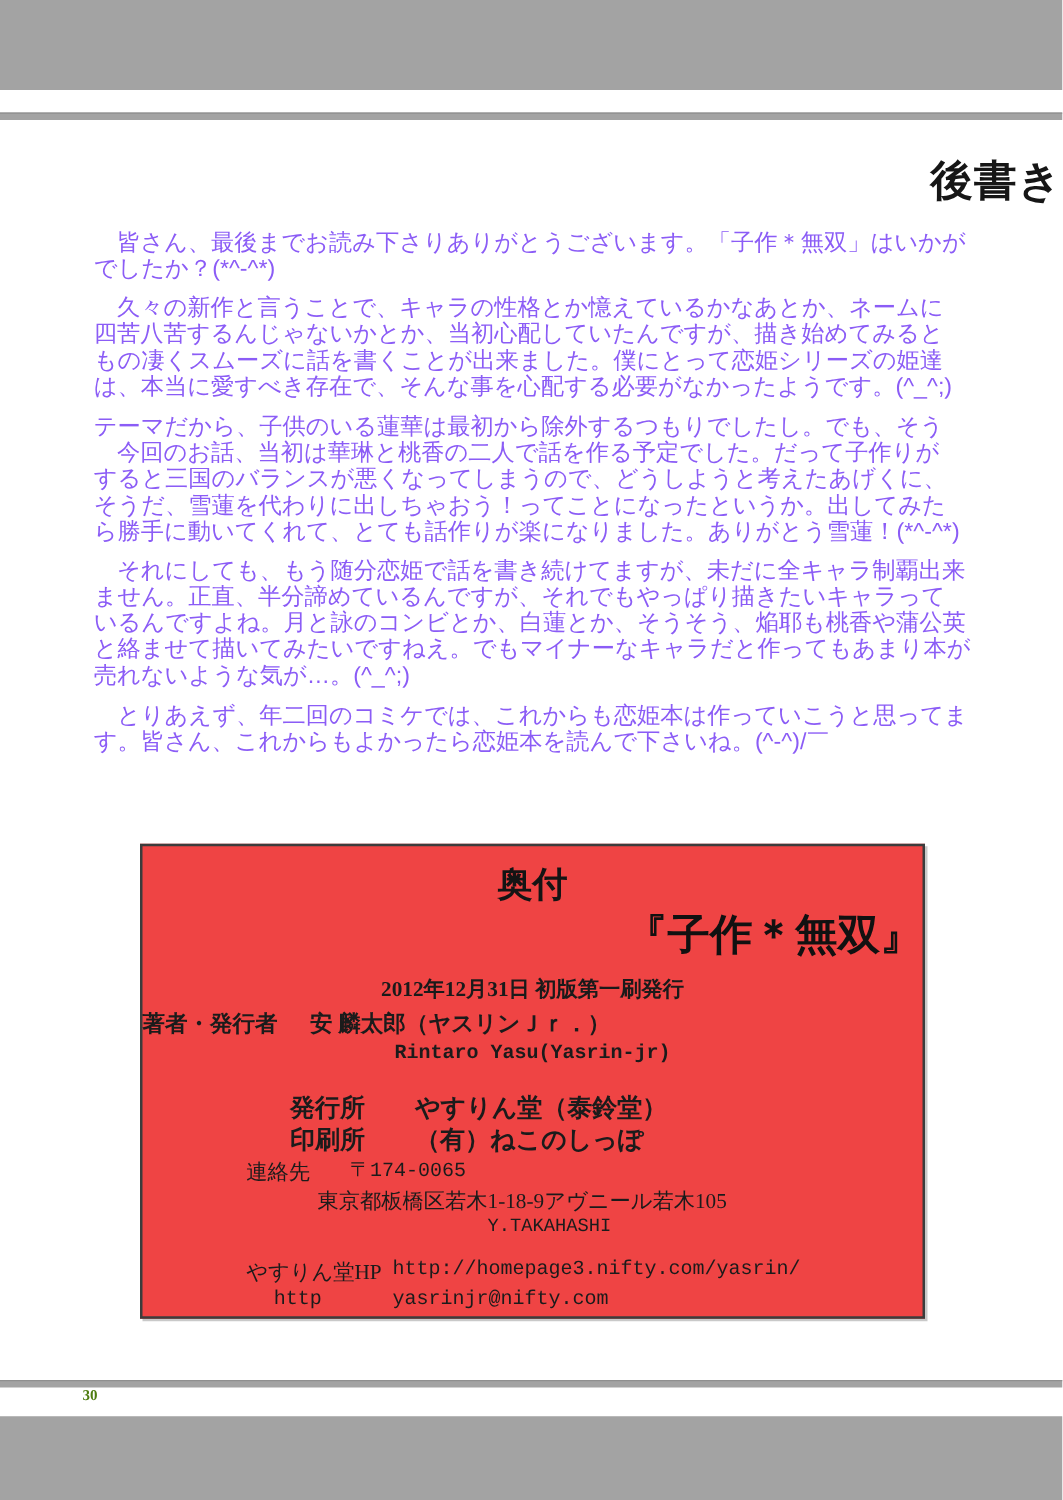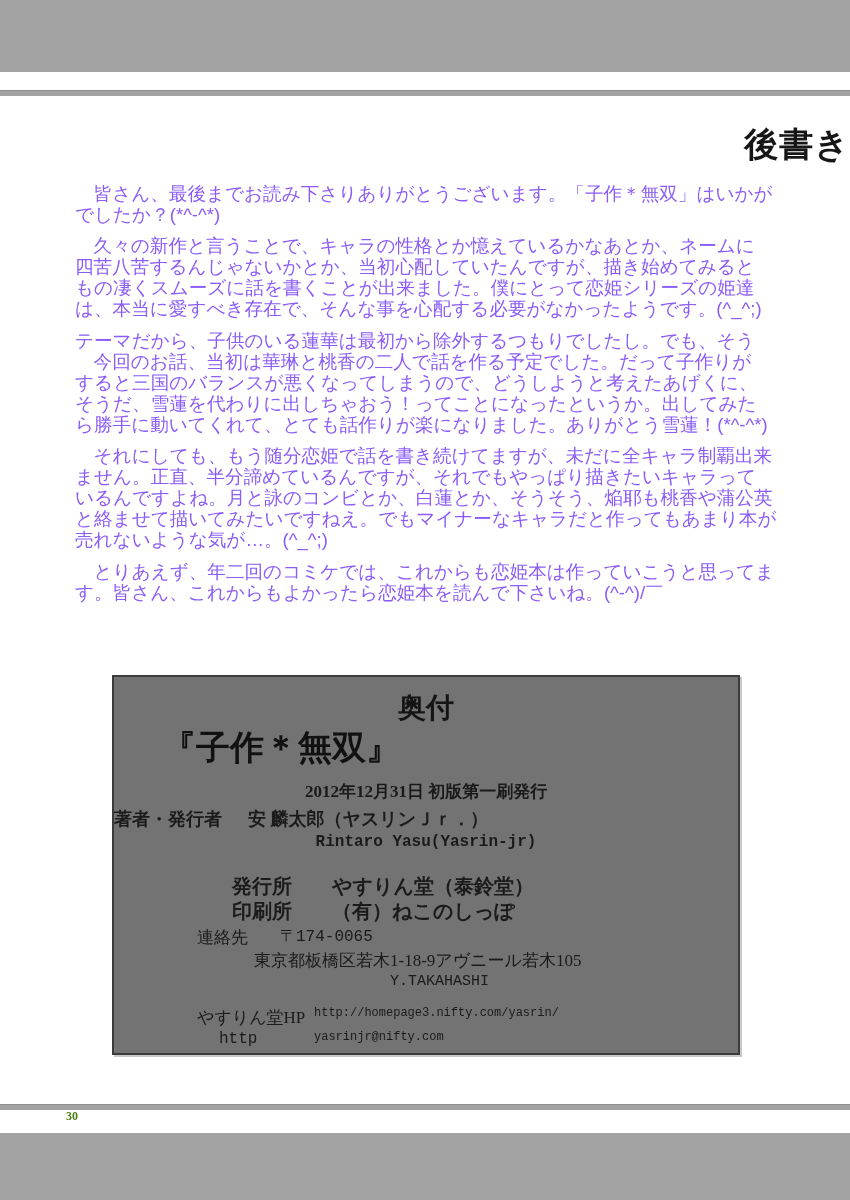--- a/index.html
+++ b/index.html
@@ -38,28 +38,28 @@
     color: #8b5cf6;
   }
   .para { margin: 0 0 10px 0; }
   .para .line { white-space: pre; }
 
   
   .colophon {
     position: absolute; left: 112px; top: 675px;
     width: 624px; height: 376px;
     border: 2px solid #3c3c3c;
-    background: #737373;
+    background: #ef4444;
     box-shadow: 2px 2px 0 #c9c9c9;
   }
   .colophon .row { position: absolute; left: 0; width: 100%; }
 
   .c-heading   { top: 12px;  text-align: center; font-size: 28px; font-weight: bold; color: #141414; }
-  .c-booktitle { top: 48px;  text-align: left; font-size: 34px; font-weight: bold;
-                 font-family: "Liberation Serif", "DejaVu Serif", serif; color: #111; padding-left: 48px; }
+  .c-booktitle { top: 48px;  text-align: right; font-size: 34px; font-weight: bold;
+                 font-family: "Liberation Serif", "DejaVu Serif", serif; color: #111; }
   .c-edition   { top: 103px; text-align: center; font-size: 17px; font-weight: bold;
                  font-family: "Liberation Serif", "DejaVu Serif", serif; color: #1a1a1a; }
 
   .c-author    { top: 130px; left: 118px; width: auto;
                  font-family: "Liberation Serif", "DejaVu Serif", serif;
                  font-size: 18px; font-weight: bold; }
   .c-author .gap { display: inline-block; width: 26px; }
   .c-romaji    { top: 156px; text-align: center;
                  font-family: "Liberation Mono", "DejaVu Sans Mono", monospace;
                  font-size: 16px; font-weight: bold; }
@@ -80,21 +80,21 @@
   .c-takahashi { top: 296px; }
   .c-takahashi .value { position: absolute; left: 276px;
                  font-family: "Liberation Mono", "DejaVu Sans Mono", monospace; font-size: 15px; }
 
   .c-hp    { top: 329px; }
   .c-email { top: 353px; }
   .c-hp .label    { position: absolute; left: 83px; }
   .c-email .label { position: absolute; left: 105px; font-family: "Liberation Mono", "DejaVu Sans Mono", monospace; font-size: 16px; }
   .c-hp .value, .c-email .value {
     position: absolute; left: 200px;
-    font-family: "Liberation Mono", "DejaVu Sans Mono", monospace; font-size: 12px;
+    font-family: "Liberation Mono", "DejaVu Sans Mono", monospace; font-size: 16px;
   }
 </style>
 </head>
 <body>
 
 <div class="band-top"></div>
 <div class="rule-top"></div>
 <div class="rule-bottom"></div>
 <div class="band-bottom"></div>
 <div class="page-number">30</div>

